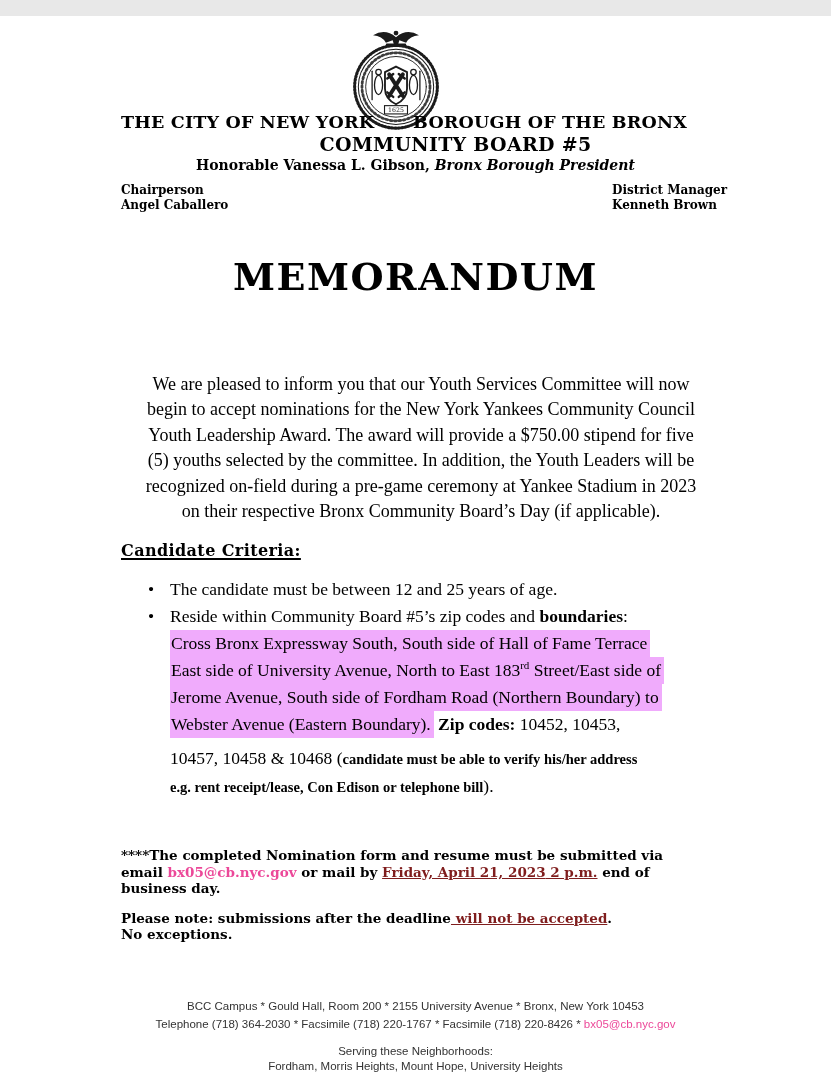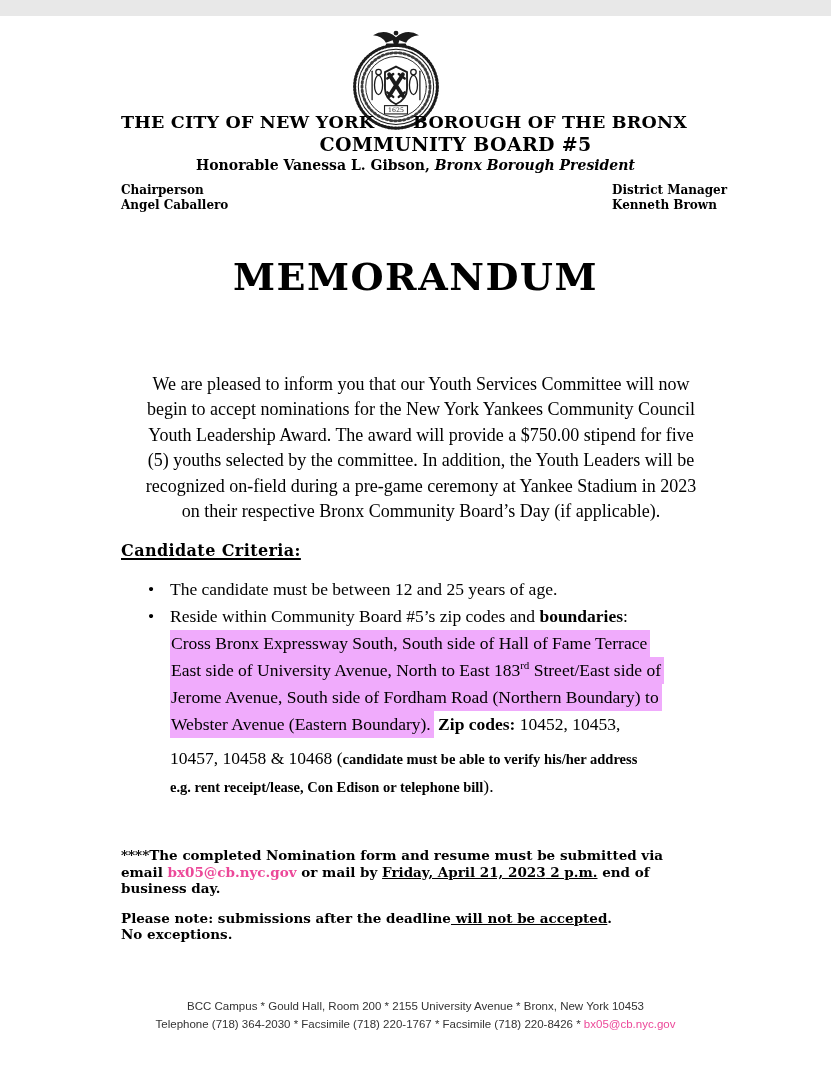--- a/index.html
+++ b/index.html
@@ -32,21 +32,21 @@
   .cont{margin-left:49px;}
   .hl{background:#f0abfc;padding:3px 3px 4px 1px;}
   sup{font-size:11px;vertical-align:super;line-height:0;}
   .b{font-weight:bold;text-align:right;}
   .bsm{font-weight:bold;font-size:14.5px;}
   .zipline2{margin-top:7px;}
   
   .notice{position:absolute;left:121px;top:831px;width:620px;
     font-family:"DejaVu Serif",serif;font-weight:bold;font-size:13.5px;line-height:16.5px;}
   .notice .para2{margin-top:13px;}
-  .blue{color:#000000;}
+  .blue{color:#7f1d1d;}
   .u{text-decoration:underline;}
   a.link{color:#ec4899;cursor:pointer;}
   
   .footer{position:absolute;left:0;top:982px;width:100%;text-align:center;
     font-family:"Liberation Sans",sans-serif;font-size:11.5px;line-height:17.5px;color:#333;}
   .footer .serving{margin-top:11px;line-height:15px;}
   .footer a.link{font-size:11.5px;}
 </style>
 </head>
 <body>
@@ -146,15 +146,19 @@
       <span>Please note: submissions after the deadline</span><span class="blue u"> will not be accepted</span><span>.</span>
     </div>
     <div>No exceptions.</div>
   </div>
 
   <div class="footer">
     <div>BCC Campus * Gould Hall, Room 200 * 2155 University Avenue * Bronx, New York 10453</div>
     <div>
       <span>Telephone (718) 364-2030 * Facsimile (718) 220-1767 * Facsimile (718) 220-8426 * </span><a class="link">bx05@cb.nyc.gov</a>
     </div>
+    <div class="serving">
+      <div>Serving these Neighborhoods:</div>
+      <div>Fordham, Morris Heights, Mount Hope, University Heights</div>
+    </div>
   </div>
 
 </div>
 
 </body></html>

